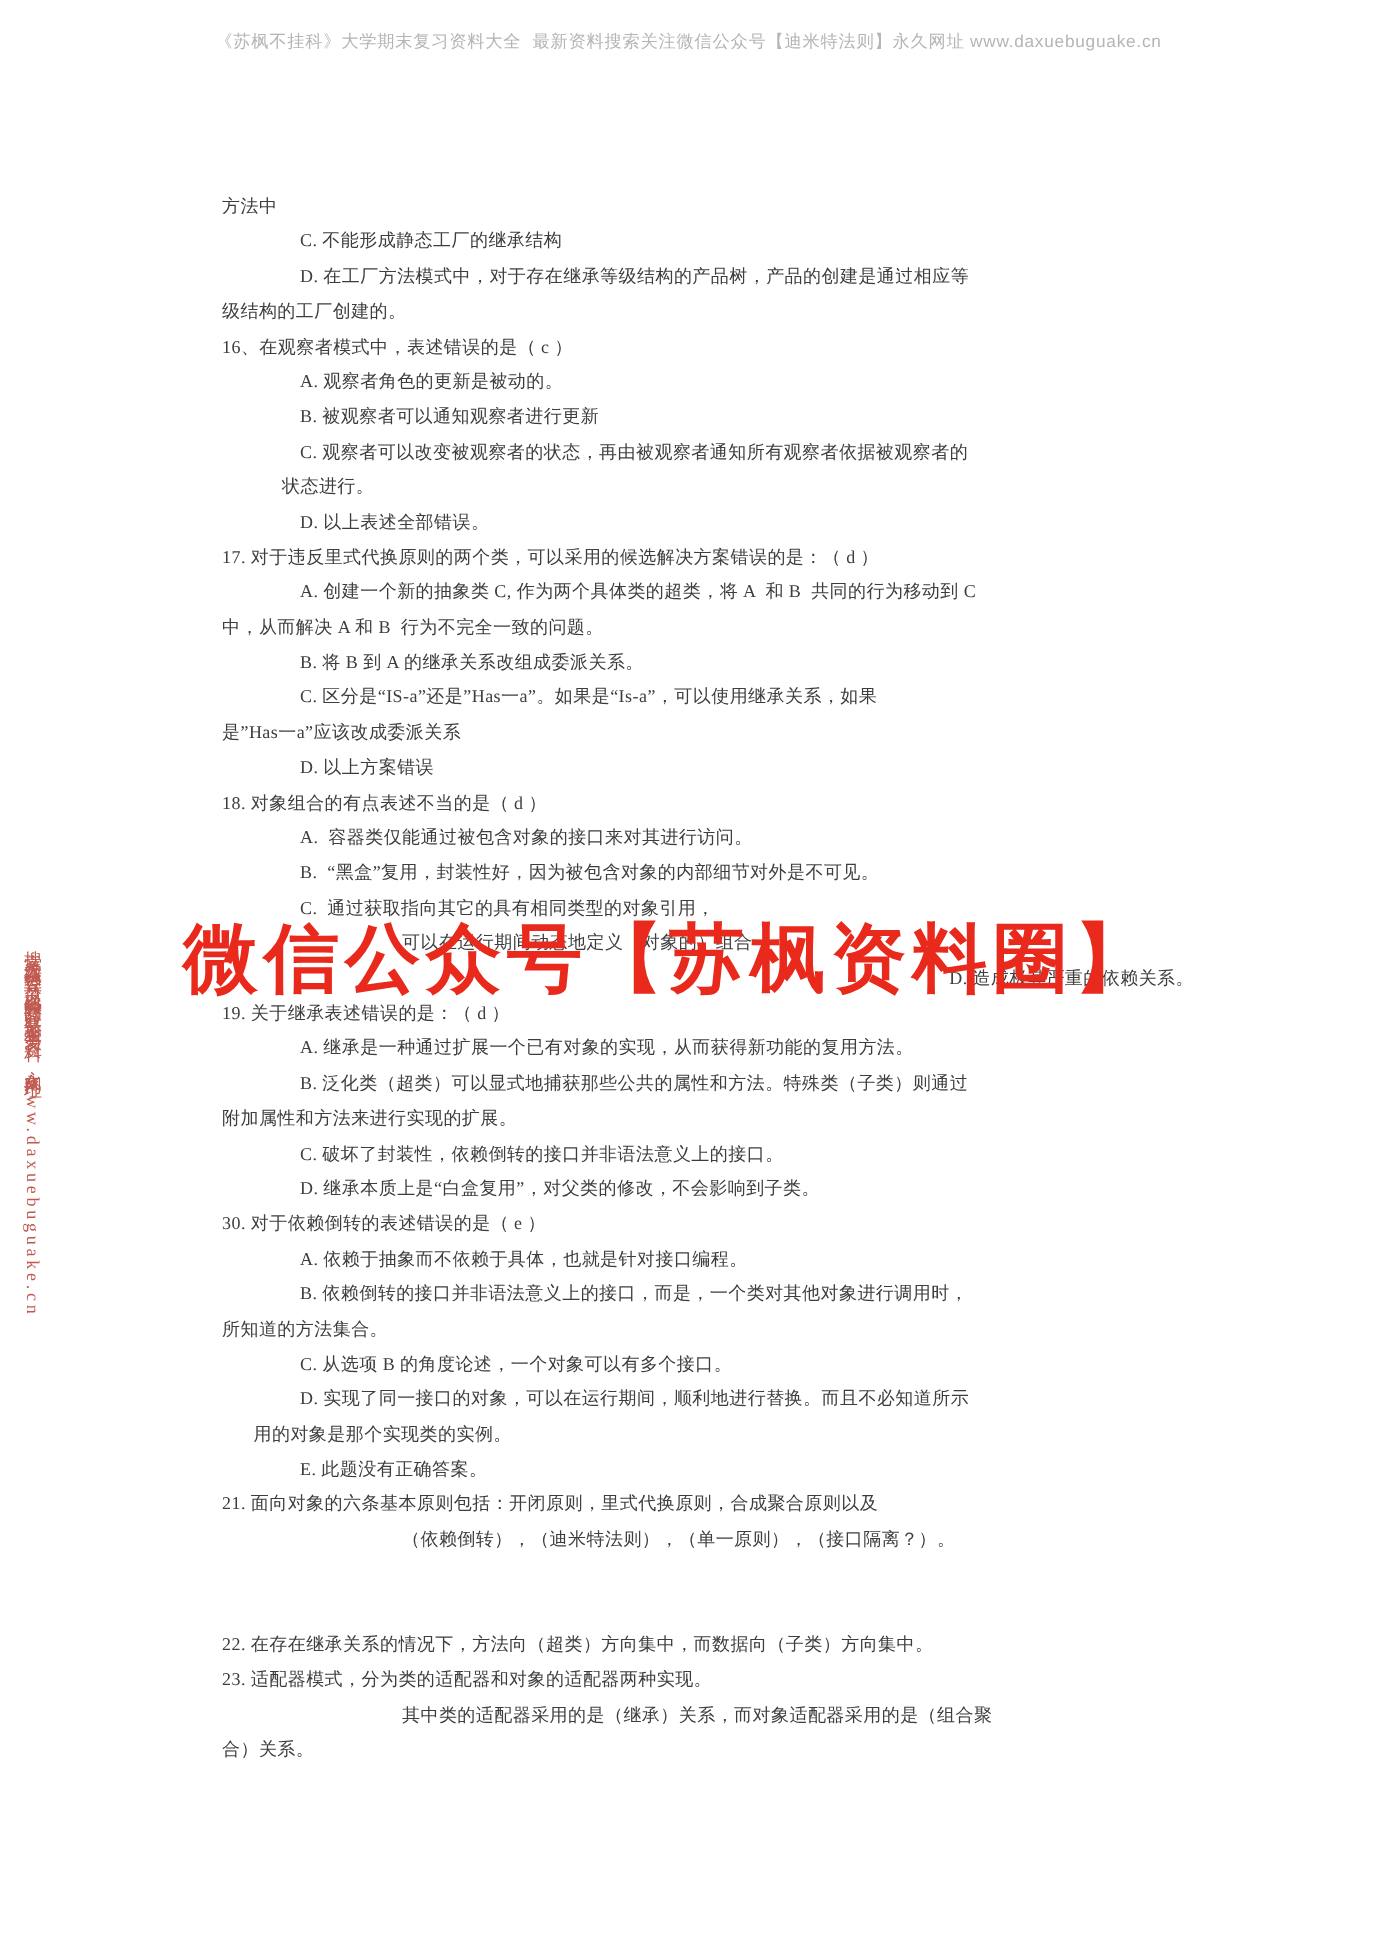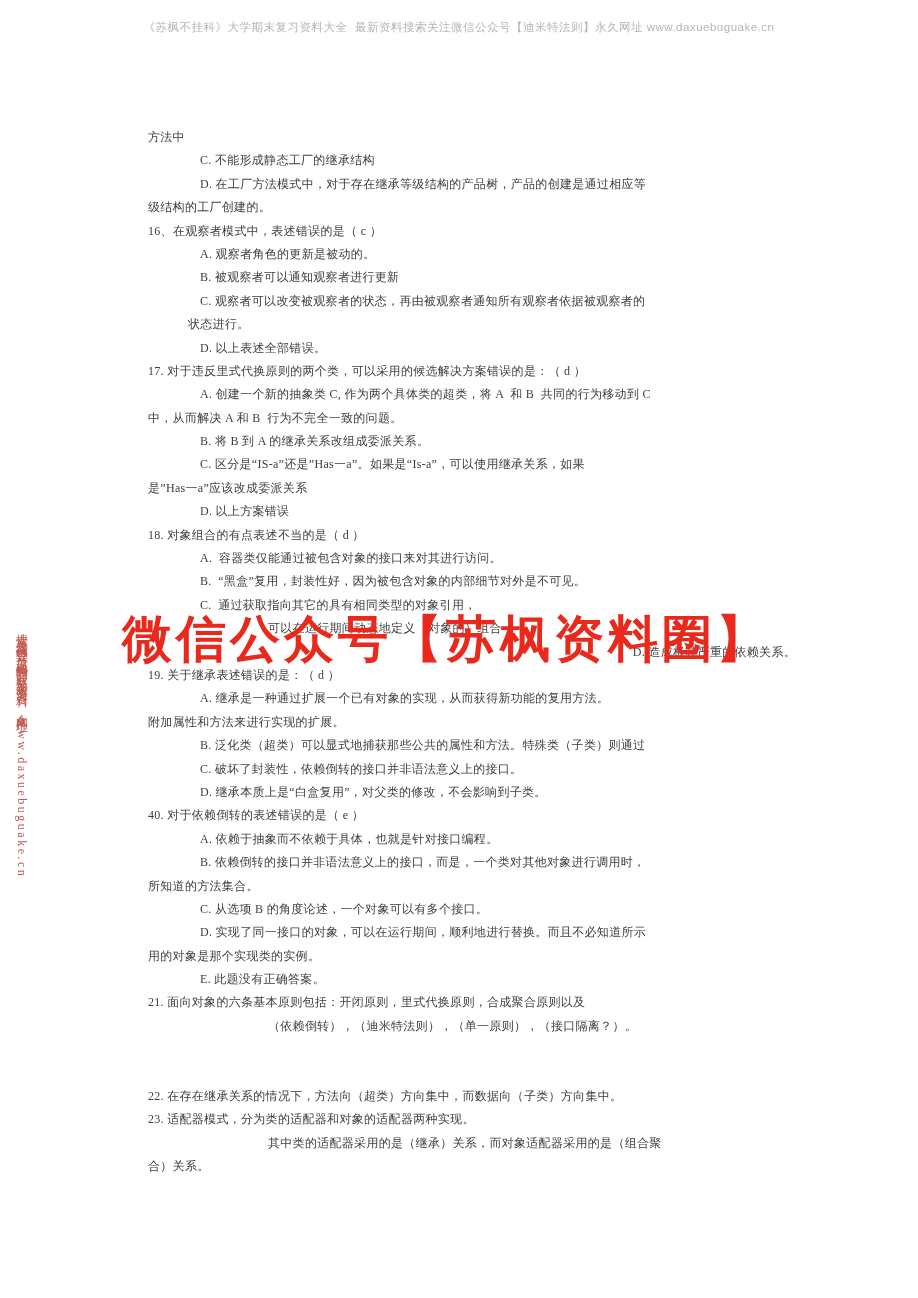--- a/index.html
+++ b/index.html
@@ -89,31 +89,31 @@
       <div class="doc-line" style="padding-left: 0px;">是”Has一a”应该改成委派关系</div>
       <div class="doc-line" style="padding-left: 52px;">D. 以上方案错误</div>
       <div class="doc-line" style="padding-left: 0px;">18. 对象组合的有点表述不当的是（ d ）</div>
       <div class="doc-line" style="padding-left: 52px;">A.  容器类仅能通过被包含对象的接口来对其进行访问。</div>
       <div class="doc-line" style="padding-left: 52px;">B.  “黑盒”复用，封装性好，因为被包含对象的内部细节对外是不可见。</div>
       <div class="doc-line" style="padding-left: 52px;">C.  通过获取指向其它的具有相同类型的对象引用，</div>
       <div class="doc-line" style="padding-left: 120px;">可以在运行期间动态地定义（对象的）组合</div>
       <div class="doc-line" style="padding-left: 52px; text-align: right;">D. 造成极其严重的依赖关系。</div>
       <div class="doc-line" style="padding-left: 0px;">19. 关于继承表述错误的是：（ d ）</div>
       <div class="doc-line" style="padding-left: 52px;">A. 继承是一种通过扩展一个已有对象的实现，从而获得新功能的复用方法。</div>
+      <div class="doc-line" style="padding-left: 52px;">B. 泛化类（超类）可以显式地捕获那些公共的属性和方法。特殊类（子类）则通过</div>
       <div class="doc-line" style="padding-left: 0px;">附加属性和方法来进行实现的扩展。</div>
-      <div class="doc-line" style="padding-left: 52px;">B. 泛化类（超类）可以显式地捕获那些公共的属性和方法。特殊类（子类）则通过</div>
       <div class="doc-line" style="padding-left: 52px;">C. 破坏了封装性，依赖倒转的接口并非语法意义上的接口。</div>
       <div class="doc-line" style="padding-left: 52px;">D. 继承本质上是“白盒复用”，对父类的修改，不会影响到子类。</div>
-      <div class="doc-line" style="padding-left: 0px;">40. 对于依赖倒转的表述错误的是（ e ）</div>
+      <div class="doc-line" style="padding-left: 0px;">30. 对于依赖倒转的表述错误的是（ e ）</div>
       <div class="doc-line" style="padding-left: 52px;">A. 依赖于抽象而不依赖于具体，也就是针对接口编程。</div>
       <div class="doc-line" style="padding-left: 52px;">B. 依赖倒转的接口并非语法意义上的接口，而是，一个类对其他对象进行调用时，</div>
       <div class="doc-line" style="padding-left: 0px;">所知道的方法集合。</div>
       <div class="doc-line" style="padding-left: 52px;">C. 从选项 B 的角度论述，一个对象可以有多个接口。</div>
       <div class="doc-line" style="padding-left: 52px;">D. 实现了同一接口的对象，可以在运行期间，顺利地进行替换。而且不必知道所示</div>
-      <div class="doc-line" style="padding-left: 0px;">用的对象是那个实现类的实例。</div>
+      <div class="doc-line" style="padding-left: 0px; margin-left: 21px;">用的对象是那个实现类的实例。</div>
       <div class="doc-line" style="padding-left: 52px;">E. 此题没有正确答案。</div>
       <div class="doc-line" style="padding-left: 0px;">21. 面向对象的六条基本原则包括：开闭原则，里式代换原则，合成聚合原则以及</div>
       <div class="doc-line" style="padding-left: 120px;">（依赖倒转），（迪米特法则），（单一原则），（接口隔离？）。</div>
       <div class="doc-line" style="padding-left: 0px;">&nbsp;</div>
       <div class="doc-line" style="padding-left: 0px;">&nbsp;</div>
       <div class="doc-line" style="padding-left: 0px;">22. 在存在继承关系的情况下，方法向（超类）方向集中，而数据向（子类）方向集中。</div>
       <div class="doc-line" style="padding-left: 0px;">23. 适配器模式，分为类的适配器和对象的适配器两种实现。</div>
       <div class="doc-line" style="padding-left: 120px;">其中类的适配器采用的是（继承）关系，而对象适配器采用的是（组合聚</div>
       <div class="doc-line" style="padding-left: 0px;">合）关系。</div>
     </div>

